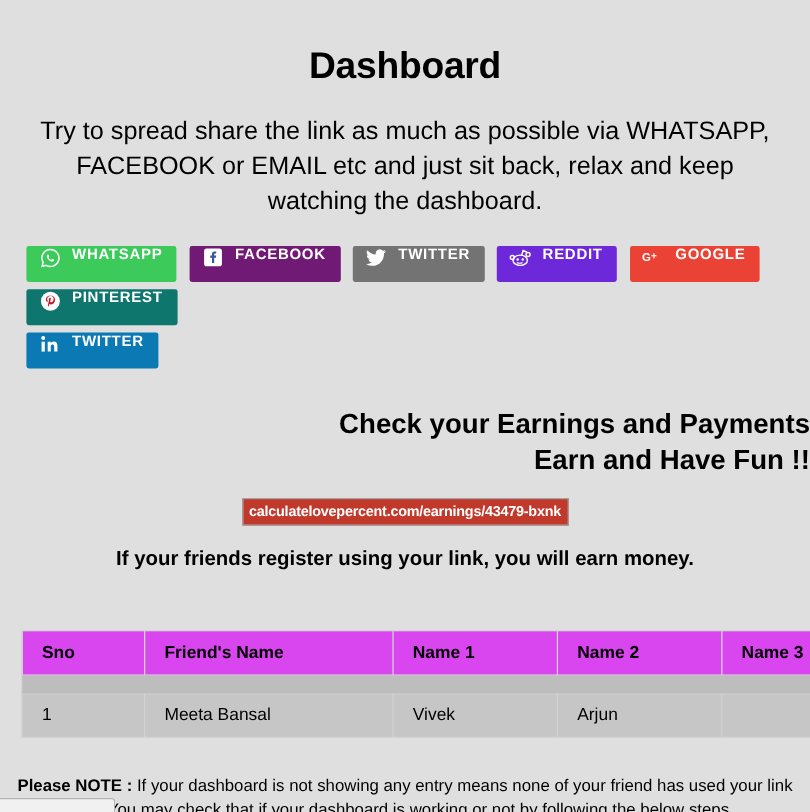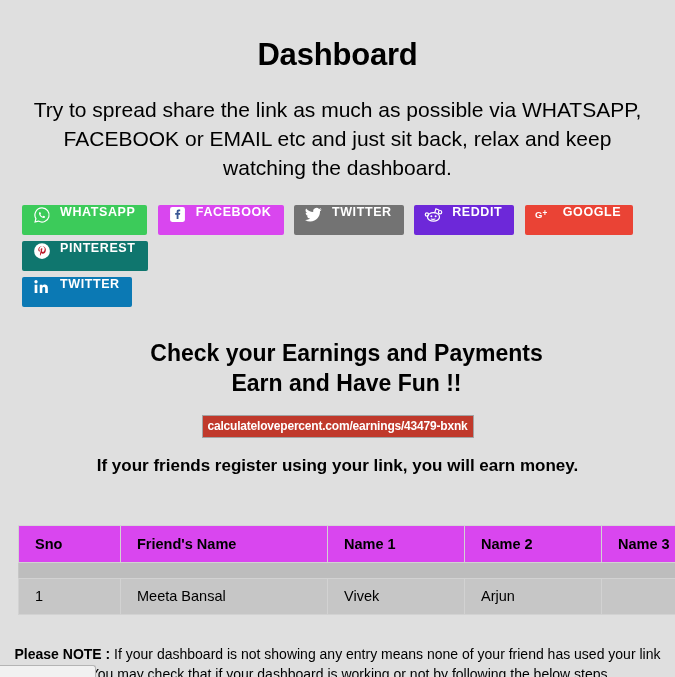--- a/index.html
+++ b/index.html
@@ -72,30 +72,30 @@
     align-items: center;
     justify-content: center;
     width: 19px;
     height: 19px;
     margin-right: 9px;
     flex: 0 0 auto;
   }
   .share-btn .ico svg { display: block; }
 
   .btn-whatsapp { background: #3ccb5a; }
-  .btn-facebook { background: #d946ef; }
+  .btn-facebook { background: #701a75; }
   .btn-twitter  { background: #737373; }
   .btn-reddit   { background: #6d28d9; }
   .btn-google   { background: #ea4335; }
   .btn-pinterest{ background: #0f766e; }
   .btn-linkedin { background: #0b79b4; }
 
   
   .earn-heading {
-    text-align: center;
+    text-align: right;
     font-size: 23px;
     font-weight: bold;
     line-height: 30px;
     margin: 0;
     padding-top: 25px;
     padding-left: 18px;
   }
 
   
   .link-wrap {

